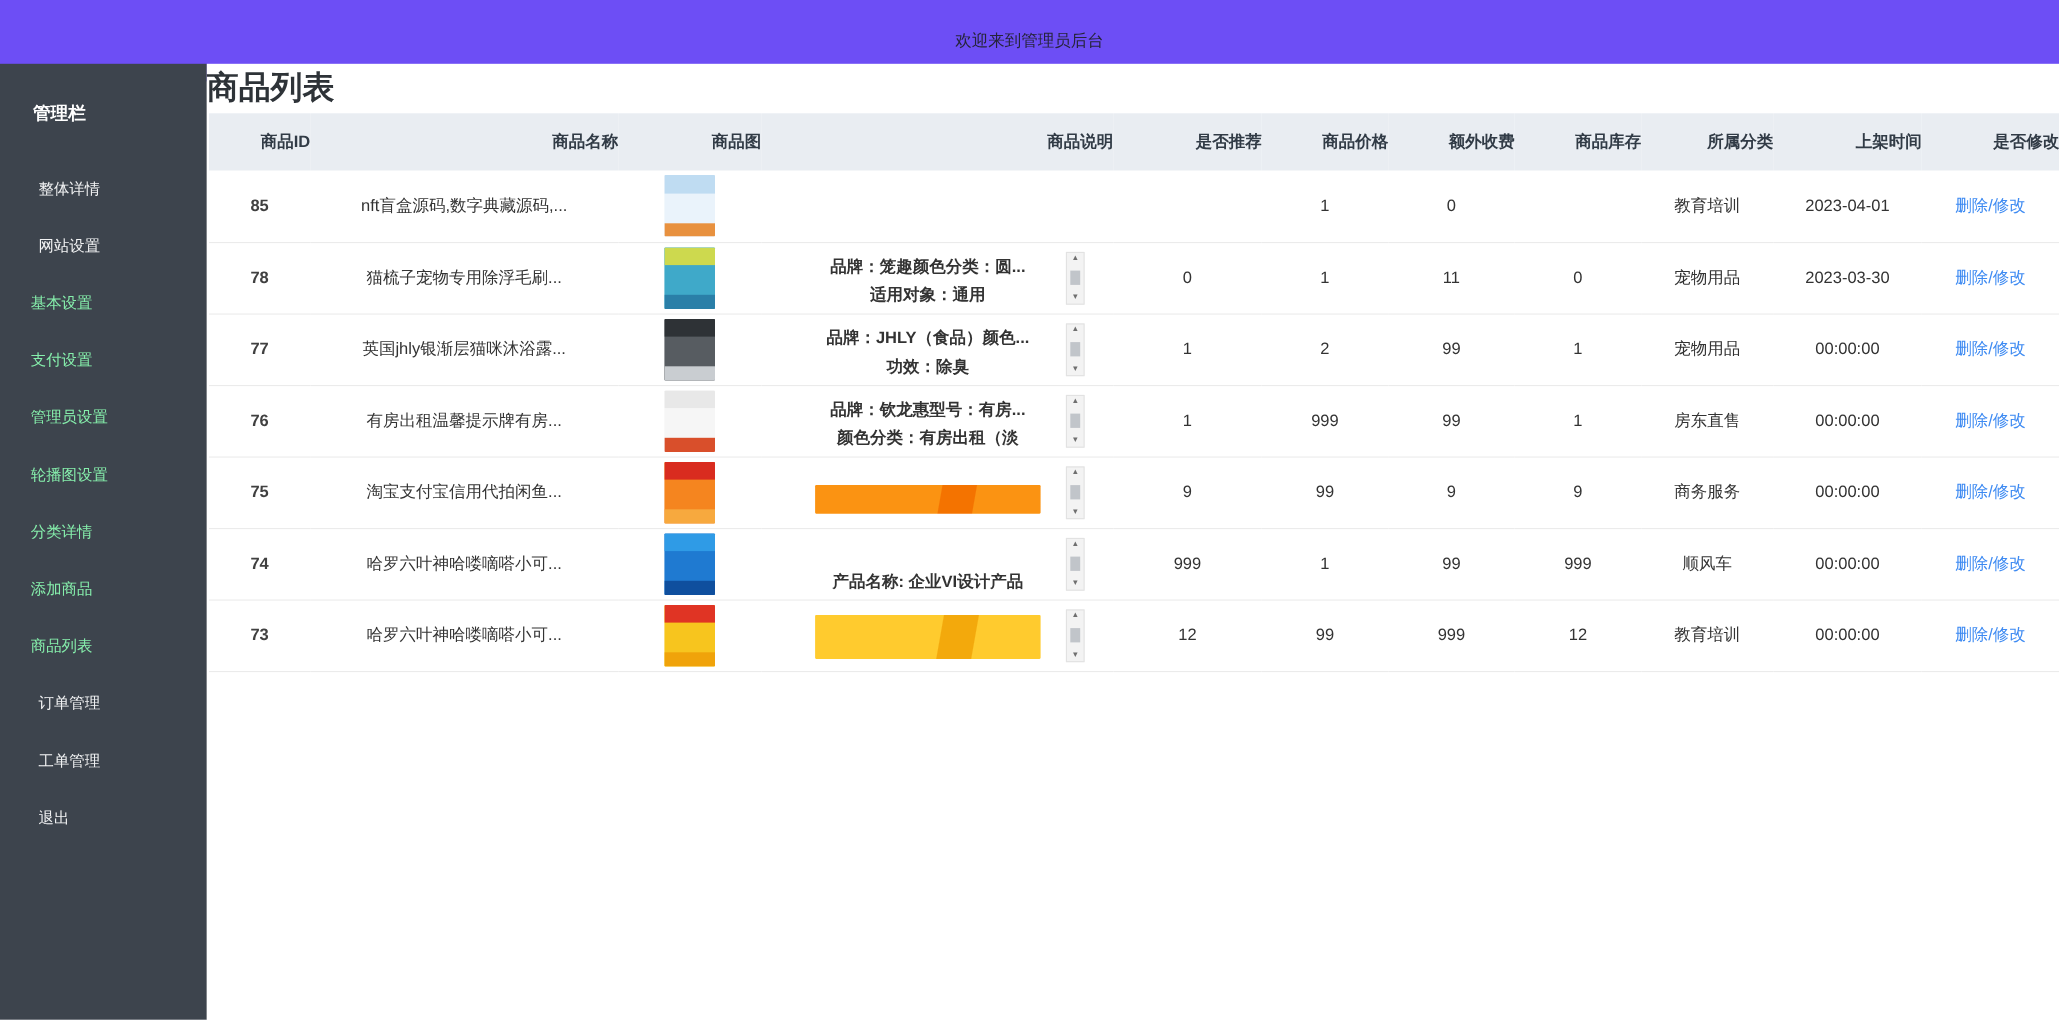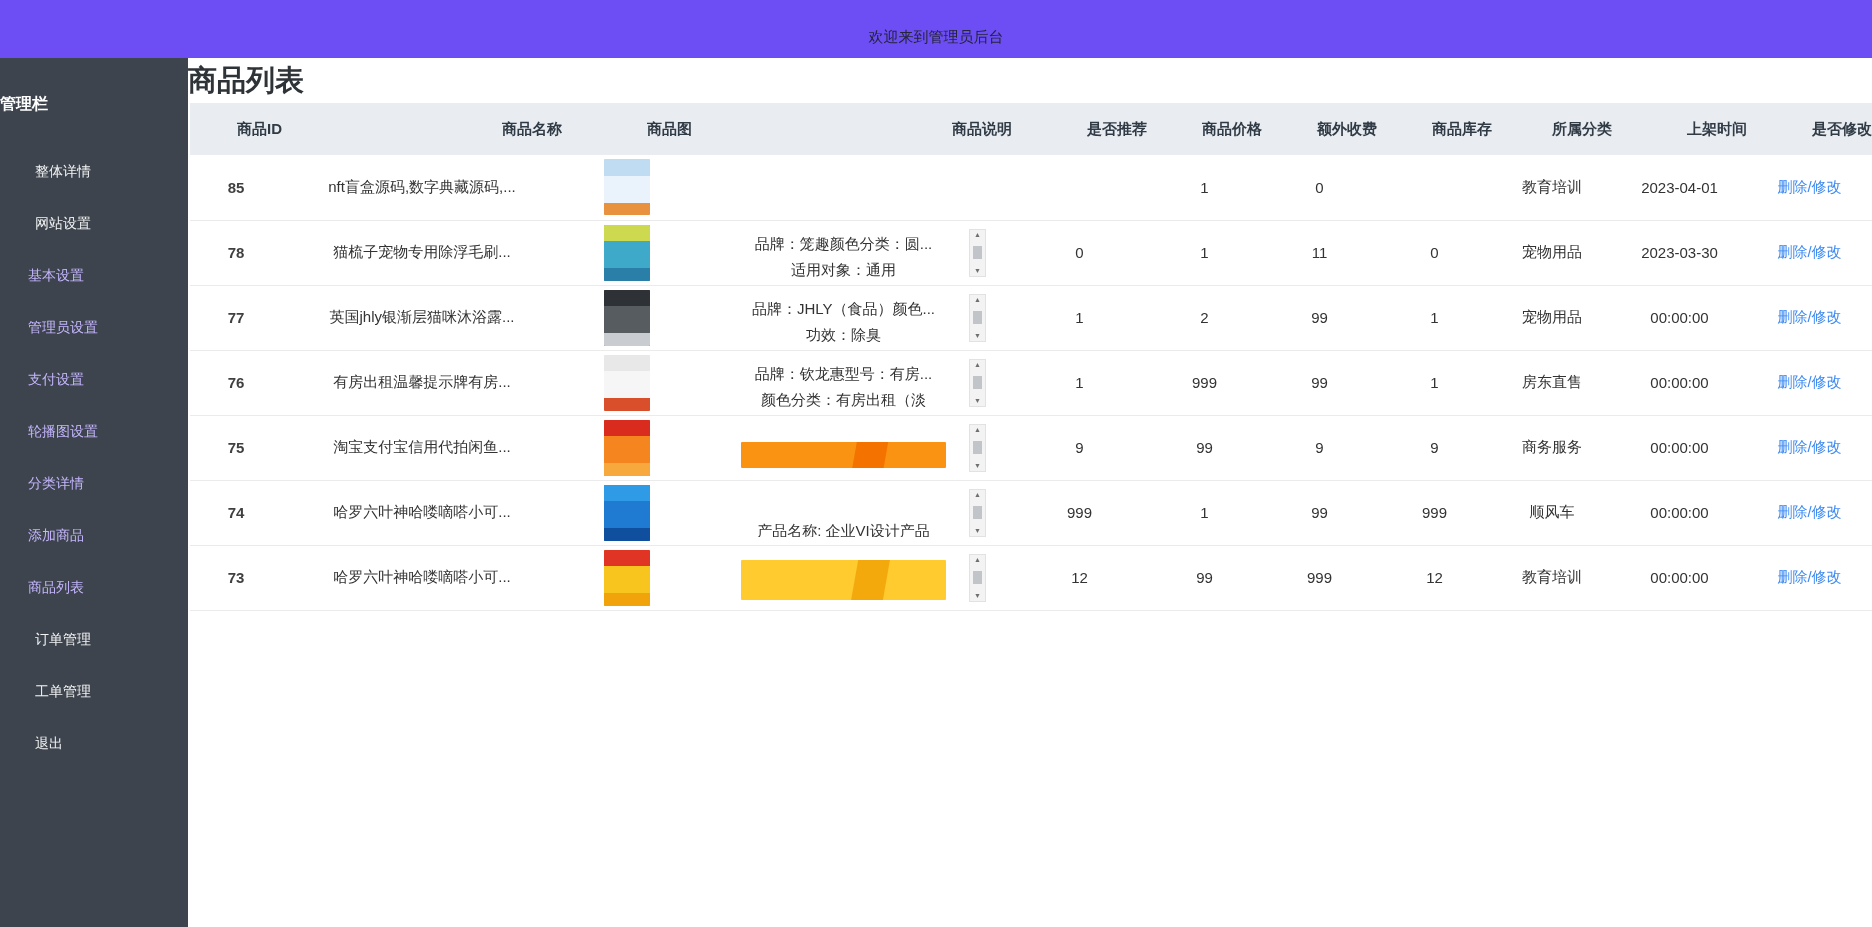--- a/index.html
+++ b/index.html
@@ -6,45 +6,45 @@
   html,body { width:1872px; height:927px; overflow:hidden; background:#fff;
     font-family:"Liberation Sans","DejaVu Sans",sans-serif; }
 
   .topbar { position:absolute; left:0; top:0; width:1872px; height:74px;
     background:#6d4ef5; display:flex; align-items:center; justify-content:center; }
   .topbar-title { color:#26243a; font-size:15px; }
 
   .sidebar { position:absolute; left:0; top:58px; width:188px; height:869px;
     background:#3d444d; padding-top:30px; }
   .sidebar-title { color:#ffffff; font-weight:bold; font-size:16px;
-    height:32px; line-height:32px; }
+    padding-left:30px; height:32px; line-height:32px; }
   .sidebar-nav { margin-top:25px; }
   .side-item { height:52px; line-height:52px; padding-left:35px; font-size:14px;
     color:#f2f3f4; cursor:pointer; }
-  .side-item.muted { color:#c4b5fd;padding-left:28px; }
+  .side-item.muted { color:#86efac;padding-left:28px; }
 
   .main { position:absolute; left:188px; top:58px; width:1684px; height:869px; background:#fff; }
   .page-title { font-size:29px; line-height:38px; color:#2e3338; font-weight:bold;
     margin:3px 0 4px 0; }
 
   table.goods { border-collapse:collapse; table-layout:fixed; width:1682px; margin-left:2px; }
   table.goods thead tr { height:52px; background:#e9edf2; }
   table.goods th { font-size:15px; font-weight:bold; color:#313b46; text-align:right; }
   table.goods tbody tr { height:65px; border-bottom:1px solid #ebebeb; }
   td { text-align:center; vertical-align:middle; font-size:15px; color:#333; }
   td.cell-id { font-weight:bold; color:#404040; }
   td.cell-name { color:#333; }
   a.action-link { color:#3d8af2; text-decoration:none; font-size:15px; cursor:pointer; }
 
   .thumb { width:46px; height:56px; margin:0 auto; position:relative; overflow:hidden;
     border-radius:1px; }
   .thumb .t-top { position:absolute; left:0; top:0; width:100%; height:30%; }
   .thumb .t-bot { position:absolute; left:0; bottom:0; width:100%; height:22%; }
 
-  .desc-box { width:268px; height:48px; margin:0 auto; display:flex; align-items:flex-end; }
+  .desc-box { width:268px; height:48px; margin:0 auto; display:flex; align-items:center;font-weight:bold; }
   .desc-content { flex:1; height:46px; overflow:hidden; font-size:15px; color:#333;
     line-height:26px; text-align:center; margin-top:1px; }
   .desc-content.bottom { display:flex; align-items:flex-end; justify-content:center; }
   .desc-content.bottom .desc-line { margin-bottom:-7px; white-space:nowrap; }
   .desc-line { white-space:nowrap; }
   .desc-img { width:205px; margin:0 auto; border-radius:1px; }
 
   .desc-scroll { width:17px; height:48px; background:#f3f3f3; border:1px solid #e2e2e2;
     display:flex; flex-direction:column; align-items:center; justify-content:space-between;
     padding:1px 0; cursor:pointer; }
@@ -57,22 +57,22 @@
 <div class="topbar">
   <span class="topbar-title">欢迎来到管理员后台</span>
 </div>
 
 <div class="sidebar">
   <div class="sidebar-title">管理栏</div>
   <div class="sidebar-nav">
       <div class="side-item">整体详情</div>
       <div class="side-item">网站设置</div>
       <div class="side-item muted">基本设置</div>
+      <div class="side-item muted">支付设置</div>
       <div class="side-item muted">管理员设置</div>
-      <div class="side-item muted">支付设置</div>
       <div class="side-item muted">轮播图设置</div>
       <div class="side-item muted">分类详情</div>
       <div class="side-item muted">添加商品</div>
       <div class="side-item muted">商品列表</div>
       <div class="side-item">订单管理</div>
       <div class="side-item">工单管理</div>
       <div class="side-item">退出</div>
     </div>
 </div>
 

